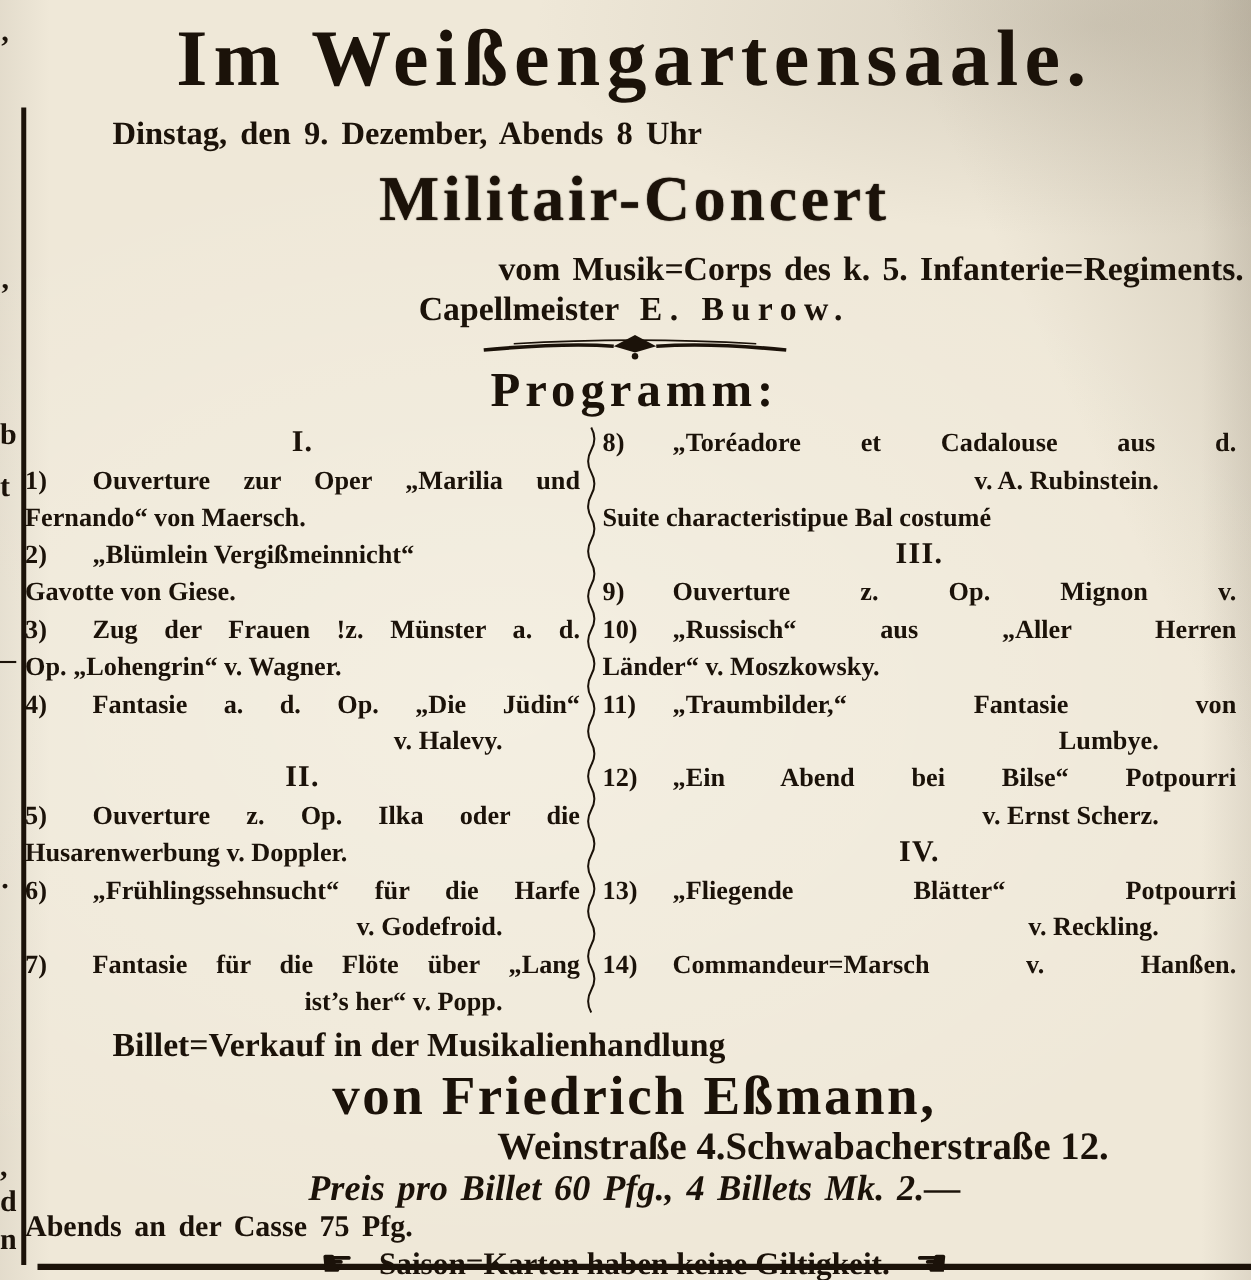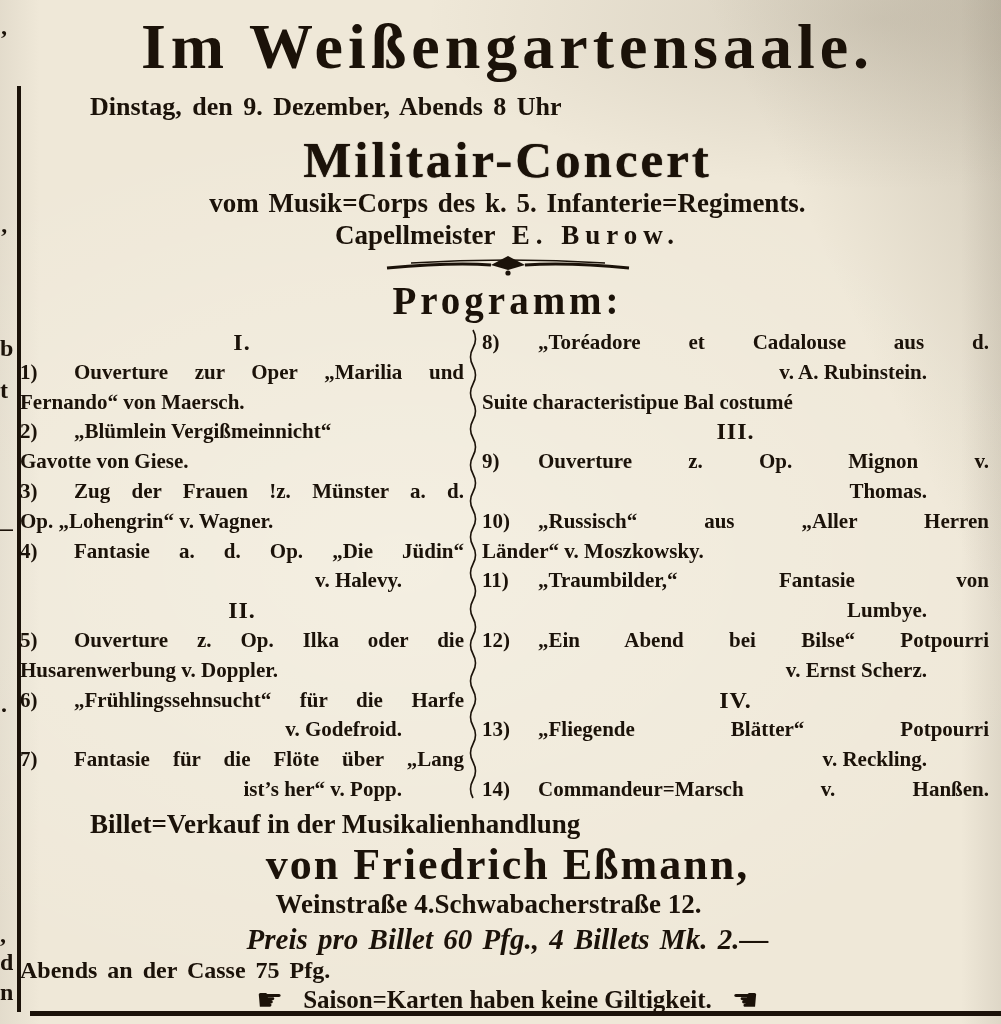--- a/index.html
+++ b/index.html
@@ -32,21 +32,21 @@
   .title{
     margin:14px 0 0 0;text-align:center;
     font-size:64px;line-height:66px;letter-spacing:5px;font-weight:bold;
   }
   .date{margin:12px 0 0 70px;font-size:26px;line-height:30px;word-spacing:4px;}
   .concert{
     margin-top:10px;text-align:center;
     font-size:51px;line-height:56px;letter-spacing:3px;
     text-shadow:0 0 1px var(--ink);
   }
-  .sub1{text-align:center;font-size:27px;line-height:30px;word-spacing:3px;}
+  .sub1{margin-top:12px;text-align:right;font-size:27px;line-height:30px;word-spacing:3px;}
   .sub2{margin-top:2px;text-align:center;font-size:27px;line-height:30px;}
   .sub2 .spaced{letter-spacing:6px;margin-left:10px;}
   .ornament{display:block;margin:3px auto 0 auto;color:var(--ink);}
   .programm{margin-top:2px;text-align:center;font-size:39px;line-height:44px;letter-spacing:4px;}
 
   .columns{display:flex;margin-top:5px;height:478px;align-items:flex-start;}
   .col{font-size:21px;line-height:29.8px;}
   .col-left{width:444px;flex:0 0 auto;}
   .wavy{flex:0 0 auto;margin:0 2px;color:var(--ink);}
   .col-right{flex:1;min-width:0;padding-right:6px;}
@@ -58,21 +58,21 @@
   .t{display:block;flex:1;min-width:0;}
   .a-j{text-align:justify;text-align-last:justify;}
   .a-l{text-align:left;}
   .a-c{}
   .a-r{text-align:left;padding-right:16px;}
   .a-rr{text-align:right;padding-right:62px;}
   .cont{display:block;}
 
   .sale{margin:3px 0 0 70px;font-size:27px;line-height:31px;}
   .vendor{text-align:center;font-size:44px;line-height:50px;letter-spacing:2px;}
-  .addresses{display:flex;justify-content:center;padding:0 108px 0 70px;font-size:27px;line-height:29px;}
+  .addresses{display:flex;justify-content:flex-end;padding:0 108px 0 70px;font-size:31px;line-height:29px;}
   .price{text-align:center;font-size:29px;line-height:32px;margin-top:4px;word-spacing:3px;font-style:italic;}
   .evening{text-align:left;font-size:24px;line-height:30px;word-spacing:4px;}
   .season{display:flex;justify-content:center;align-items:center;gap:20px;font-size:25px;line-height:28px;margin-top:1px;}
   .hand{font-family:"DejaVu Sans", sans-serif;font-size:30px;line-height:28px;}
 </style>
 </head>
 <body>
 
 <div class="page">
   <div class="left-rule"></div>
@@ -163,21 +163,20 @@
             </div>
             <div class="cont a-rr">v. A. Rubinstein.</div>
             <div class="cont a-l">Suite characteristipue Bal costumé</div>
           </div>
           <div class="sec">III.</div>
           <div class="item">
             <div class="row1">
               <span class="num">9)</span>
               <span class="t a-j">Ouverture z. Op. Mignon v.</span>
             </div>
-            <div class="cont a-rr">Thomas.</div>
           </div>
           <div class="item">
             <div class="row1">
               <span class="num">10)</span>
               <span class="t a-j">„Russisch“ aus „Aller Herren</span>
             </div>
             <div class="cont a-c">Länder“ v. Moszkowsky.</div>
           </div>
           <div class="item">
             <div class="row1">

